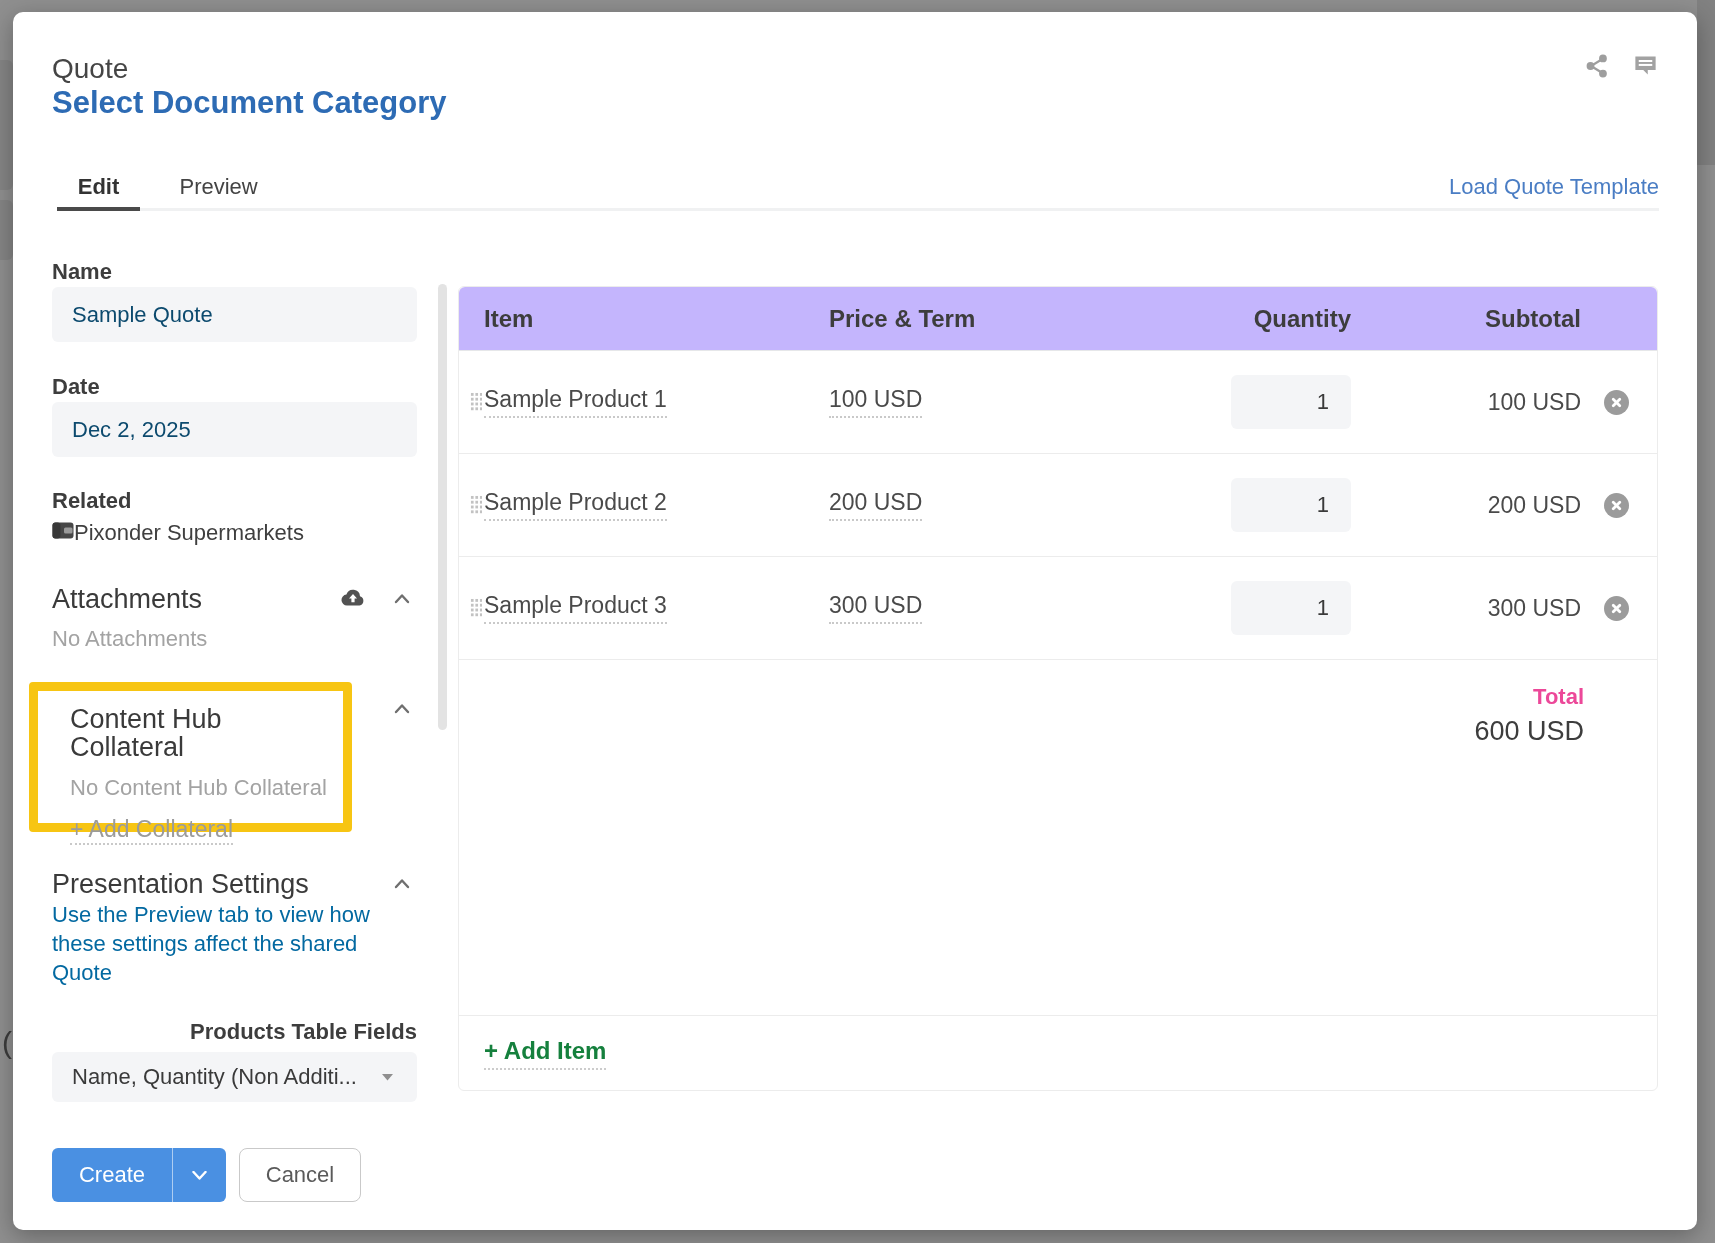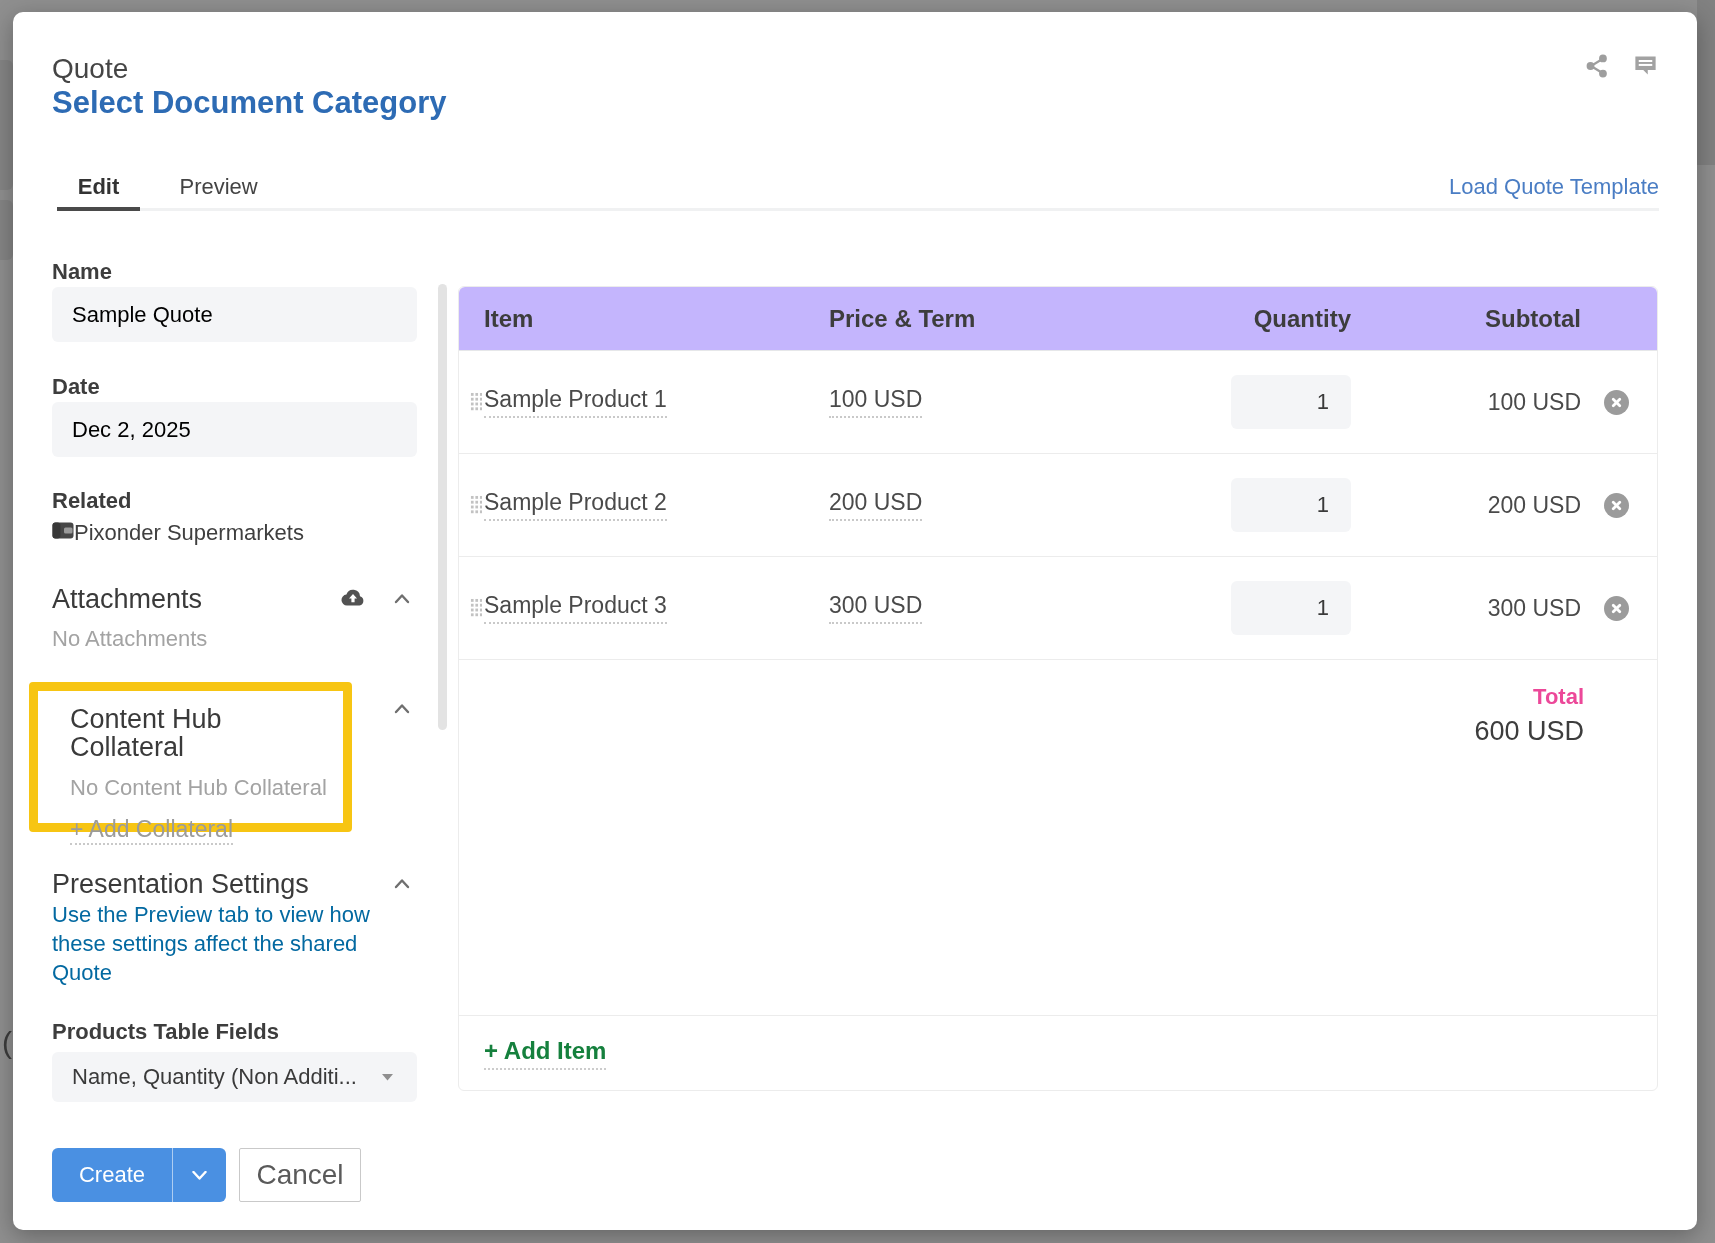--- a/index.html
+++ b/index.html
@@ -43,21 +43,21 @@
   .tab-edit { width:83px; font-weight:bold; color:#333; }
   .tab-edit::after { content:""; position:absolute; left:0; right:0; bottom:-3px; height:4px; background:#4a4a4a; }
   .tab-preview { margin-left:35px; }
   .load-template { position:absolute; right:0; top:12px; font-size:22px; color:#4a7dc4; line-height:26px; cursor:pointer; }
 
   
   .panel { position:absolute; left:39px; top:247px; width:365px; }
   .fld-label { font-size:22px; font-weight:bold; color:#3d3d3d; height:26px; line-height:26px; }
   .fld-input {
     margin-top:2px; height:55px; background:#f4f5f7; border-radius:6px;
-    font-size:22px; color:#000000; line-height:55px; padding:0 20px;
+    font-size:22px; color:#0c4a6e; line-height:55px; padding:0 20px;
   }
   .lbl-date { margin-top:32px; }
   .lbl-related { margin-top:31px; }
   .related-row { margin-top:7px; height:24px; display:flex; align-items:center; gap:0; font-size:22px; color:#3f3f3f; }
 
   .sect-head { display:flex; align-items:center; height:32px; }
   .sect-head.attachments { margin-top:38px; padding-right:7px; }
   .sect-title { font-size:27px; color:#3a3a3a; flex:1; }
   .no-attachments { margin-top:12px; height:24px; font-size:22px; line-height:24px; color:#a3a3a3; }
 
@@ -71,40 +71,40 @@
   .collateral-empty { margin-top:16px; font-size:22px; line-height:22px; color:#a3a3a3; }
   .add-link {
     display:inline-block; margin-top:18px; font-size:23px; line-height:24px; color:#9b9b9b;
     border-bottom:2px dotted #c9c9c9; padding-bottom:2px; cursor:pointer;
   }
   .collateral-chevron { position:absolute; right:7px; top:18px; }
 
   .sect-head.presentation { margin-top:36px; padding-right:7px; }
   .presentation-desc { margin-top:0; width:345px; font-size:22px; line-height:29px; color:#0369a1; }
 
-  .ptf-label { margin-top:33px; height:24px; line-height:24px; font-size:22px; font-weight:bold; color:#3d3d3d; }
+  .ptf-label { margin-top:33px; height:24px; line-height:24px; font-size:22px; font-weight:bold; color:#3d3d3d;text-align:right; }
   .dropdown {
     position:relative; margin-top:8px; height:50px; background:#f4f5f7; border-radius:6px;
     font-size:22px; color:#3a3a3a; line-height:50px; padding:0 40px 0 20px; cursor:pointer;
     white-space:nowrap; overflow:hidden;
   }
   .dropdown svg { position:absolute; right:24px; top:22px; }
 
   .btn-row { margin-top:46px; display:flex; align-items:center; }
   .btn-create {
     display:flex; height:54px; background:#4a90e2; border-radius:6px; overflow:hidden; cursor:pointer;
   }
   .btn-create-main {
     width:121px; color:#fff; font-size:22px; line-height:54px; text-align:center;
     border-right:1px solid rgba(255,255,255,.55);
   }
   .btn-create-caret { width:53px; display:flex; align-items:center; justify-content:center; }
   .btn-cancel {
     margin-left:13px; width:122px; height:54px; background:#fff; border:1px solid #c9c9c9;
-    border-radius:2px; font-size:28px; color:#5a5a5a; line-height:52px; text-align:center; cursor:pointer;
+    border-radius:8px; font-size:22px; color:#5a5a5a; line-height:52px; text-align:center; cursor:pointer;
   }
 
   
   .v-scrollbar { position:absolute; left:425px; top:272px; width:9px; height:446px; background:#e3e3e3; border-radius:5px; }
 
   
   .items-table {
     position:absolute; left:445px; top:274px; width:1200px; height:805px;
     border:1px solid #ececec; border-radius:6px;
   }

